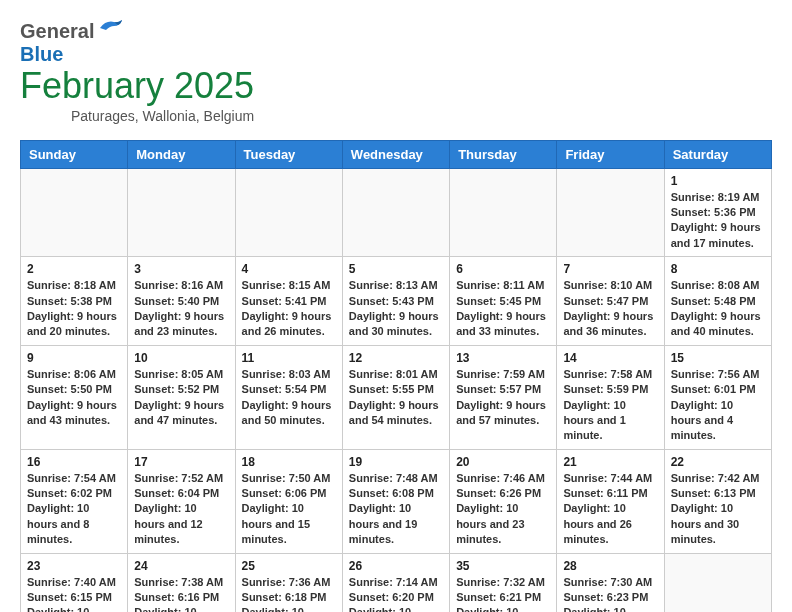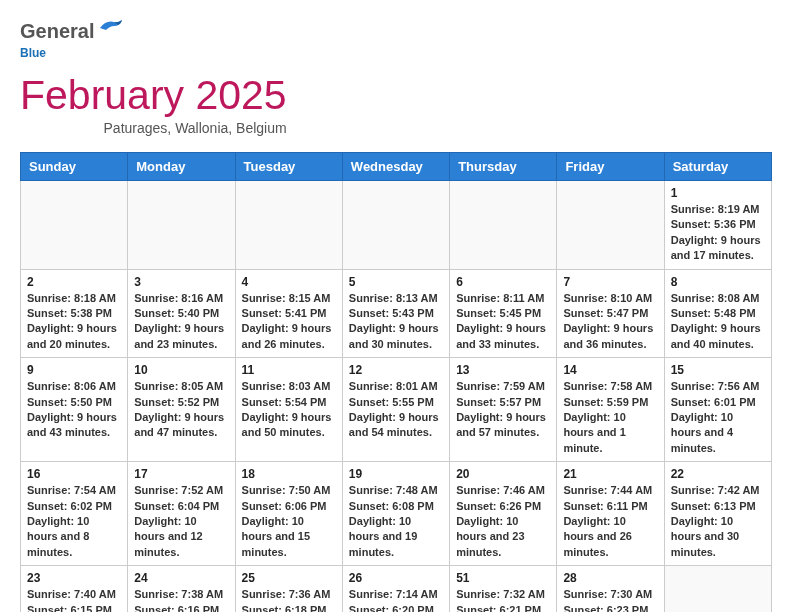--- a/index.html
+++ b/index.html
@@ -14,25 +14,24 @@
       display: flex;
       justify-content: space-between;
       align-items: flex-start;
       margin-bottom: 16px;
       flex-direction: column;
     }
     .title-area {
       text-align: right;
     }
     .month-year {
-      font-size: 41px;
+      font-size: 36px;
       font-weight: normal;
-      color: #be185d;
+      color: #15803d;
       line-height: 1.1;
-      margin-top: 12px;
     }
     .location {
       font-size: 14px;
       color: #555;
       margin-top: 2px;
     }
     .calendar {
       width: 100%;
       border-collapse: collapse;
       border: 1px solid #ccc;
@@ -75,21 +74,21 @@
     .logo-wrapper {
       display: flex;
       align-items: center;
     }
     .logo-text-general {
       font-size: 20px;
       font-weight: bold;
       color: #555;
     }
     .logo-text-blue {
-      font-size: 12px;
+      font-size: 20px;
       font-weight: bold;
       color: #1a6fb5;
     }
   </style>
 </head>
 <body>
 
 <div class="header-area">
   <div class="logo-wrapper">
     <div>
@@ -291,21 +290,21 @@
 Sunset: 6:18 PM
 Daylight: 10 hours and 41 minutes.</div>
         </td>
         <td>
           <div class="day-num">26</div>
           <div class="day-info" style="white-space: pre-line;">Sunrise: 7:14 AM
 Sunset: 6:20 PM
 Daylight: 10 hours and 45 minutes.</div>
         </td>
         <td>
-          <div class="day-num">51</div>
+          <div class="day-num">35</div>
           <div class="day-info" style="white-space: pre-line;">Sunrise: 7:32 AM
 Sunset: 6:21 PM
 Daylight: 10 hours and 49 minutes.</div>
         </td>
         <td>
           <div class="day-num">28</div>
           <div class="day-info" style="white-space: pre-line;">Sunrise: 7:30 AM
 Sunset: 6:23 PM
 Daylight: 10 hours and 52 minutes.</div>
         </td>

